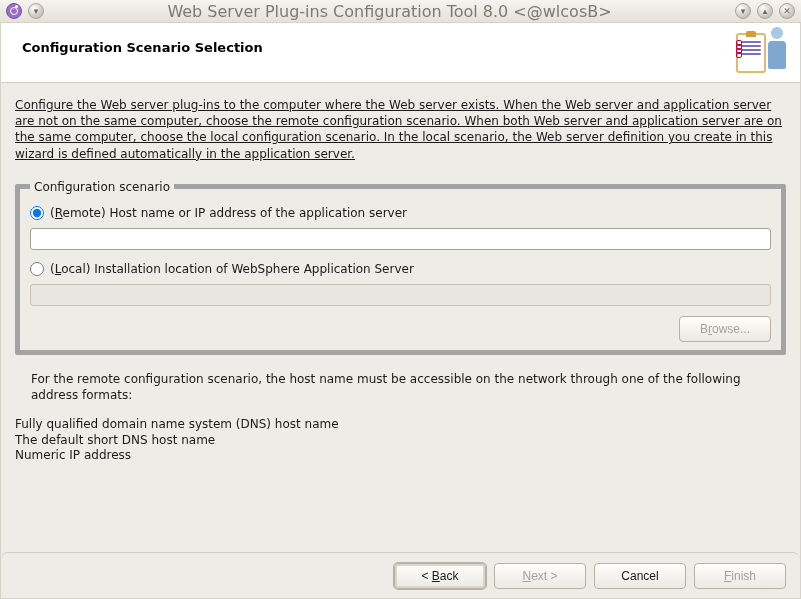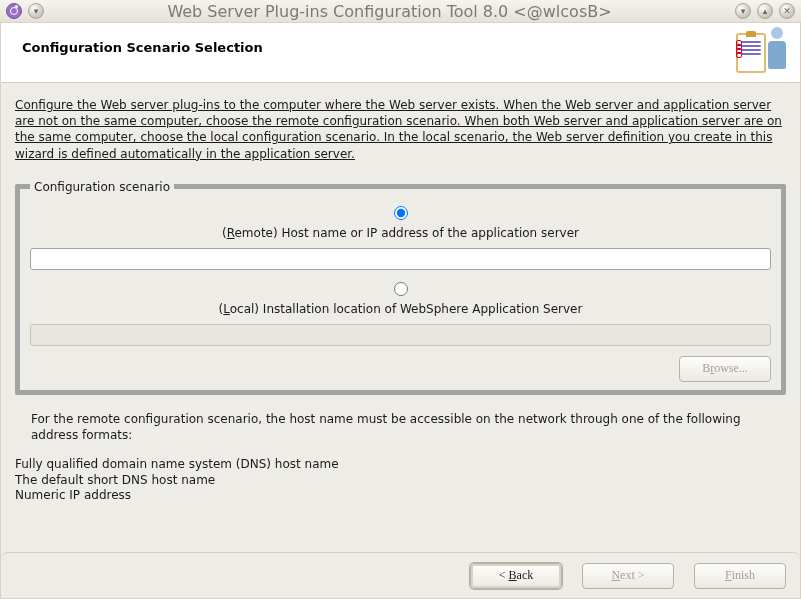--- a/index.html
+++ b/index.html
@@ -19,33 +19,33 @@
   .clipboard::before{content:"";position:absolute;top:-4px;left:8px;width:10px;height:6px;background:#d49a3d;border-radius:2px 2px 0 0;}
   .clip-line{height:2px;background:#7b6fc5;margin:2px 0;border-radius:1px;position:relative;}
   .clip-line::before{content:"";position:absolute;left:-5px;top:-1px;width:4px;height:4px;border:1px solid #c03;border-radius:2px;}
   .person{width:18px;height:46px;position:relative;}
   .person .head{width:12px;height:12px;border-radius:6px;background:#a9c7e6;margin:0 auto 2px;}
   .person .body{width:18px;height:28px;background:#7fa8d0;border-radius:4px 4px 2px 2px;}
   .content{padding:14px;position:absolute;top:60px;left:0;right:0;bottom:46px;overflow:auto;}
   .para{margin:0 0 18px 0;line-height:1.35;text-decoration:underline;}
   fieldset.group{border:5px solid #a3a3a3;border-radius:2px;padding:10px 10px 8px 10px;margin:0 0 16px 0;}
   fieldset.group legend{padding:0 4px;color:#1a1a1a;font-size:12px;}
-  .opt{display:flex;align-items:center;gap:6px;margin:2px 0 4px 0;flex-direction:column;}
+  .opt{display:flex;align-items:center;gap:6px;margin:2px 0 4px 0;}
   .opt input[type=radio]{width:14px;height:14px;margin:0;}
   .opt label{cursor:default;}
   .ul{text-decoration:underline;}
   .txt{width:100%;height:22px;box-sizing:border-box;border:1px solid #a7a298;background:#fff;border-radius:3px;padding:2px 6px;font-family:inherit;font-size:12px;margin:4px 0 10px 0;}
   .txt[disabled]{background:#e9e6df;color:#999;border-color:#c7c3b9;}
   .browse-row{display:flex;justify-content:flex-end;}
-  .btn{min-width:92px;height:26px;background:linear-gradient(to bottom,#fdfdfb,#ece9e1);border:1px solid #b7b2a7;border-radius:4px;font-family:Liberation Serif, serif;font-size:12px;color:#1a1a1a;padding:0 10px;cursor:default;}
+  .btn{min-width:92px;height:26px;background:linear-gradient(to bottom,#fdfdfb,#ece9e1);border:1px solid #b7b2a7;border-radius:4px;font-family:Liberation Sans, sans-serif;font-size:12px;color:#1a1a1a;padding:0 10px;cursor:default;}
   .btn[disabled]{color:#a6a299;}
   .btn.default{box-shadow:0 0 0 1px #b7b2a7, 0 0 0 2px #d9d5cb inset;}
   .footnote{margin:0 0 14px 16px;line-height:1.35;}
   .list{margin:0;line-height:1.3;}
-  .footer{position:absolute;left:0;right:0;bottom:0;height:46px;border-top:1px solid #d2cec4;display:flex;align-items:center;justify-content:flex-end;gap:20px;padding:0 14px;box-sizing:border-box;background:#eeece6;border-radius:7px;}
+  .footer{position:absolute;left:0;right:0;bottom:0;height:46px;border-top:1px solid #d2cec4;display:flex;align-items:center;justify-content:flex-end;gap:8px;padding:0 14px;box-sizing:border-box;background:#eeece6;border-radius:7px;}
 </style>
 </head>
 <body>
 
 <div class="titlebar">
   <div class="tb-left">
     <div class="tb-app"></div>
     <div class="tb-btn">
         <span class="tb-glyph">▾</span>
       </div>
@@ -119,18 +119,19 @@
     </p>
   </div>
 
   <div class="footer">
     <button class="btn default">
       <span>&lt; </span><span class="ul">B</span><span>ack</span>
     </button>
     <button class="btn" disabled="">
       <span class="ul">N</span><span>ext &gt;</span>
     </button>
+    <button class="btn">Cancel</button>
     <button class="btn" disabled="">
       <span class="ul">F</span><span>inish</span>
     </button>
   </div>
 
 </div>
 
 </body></html>

